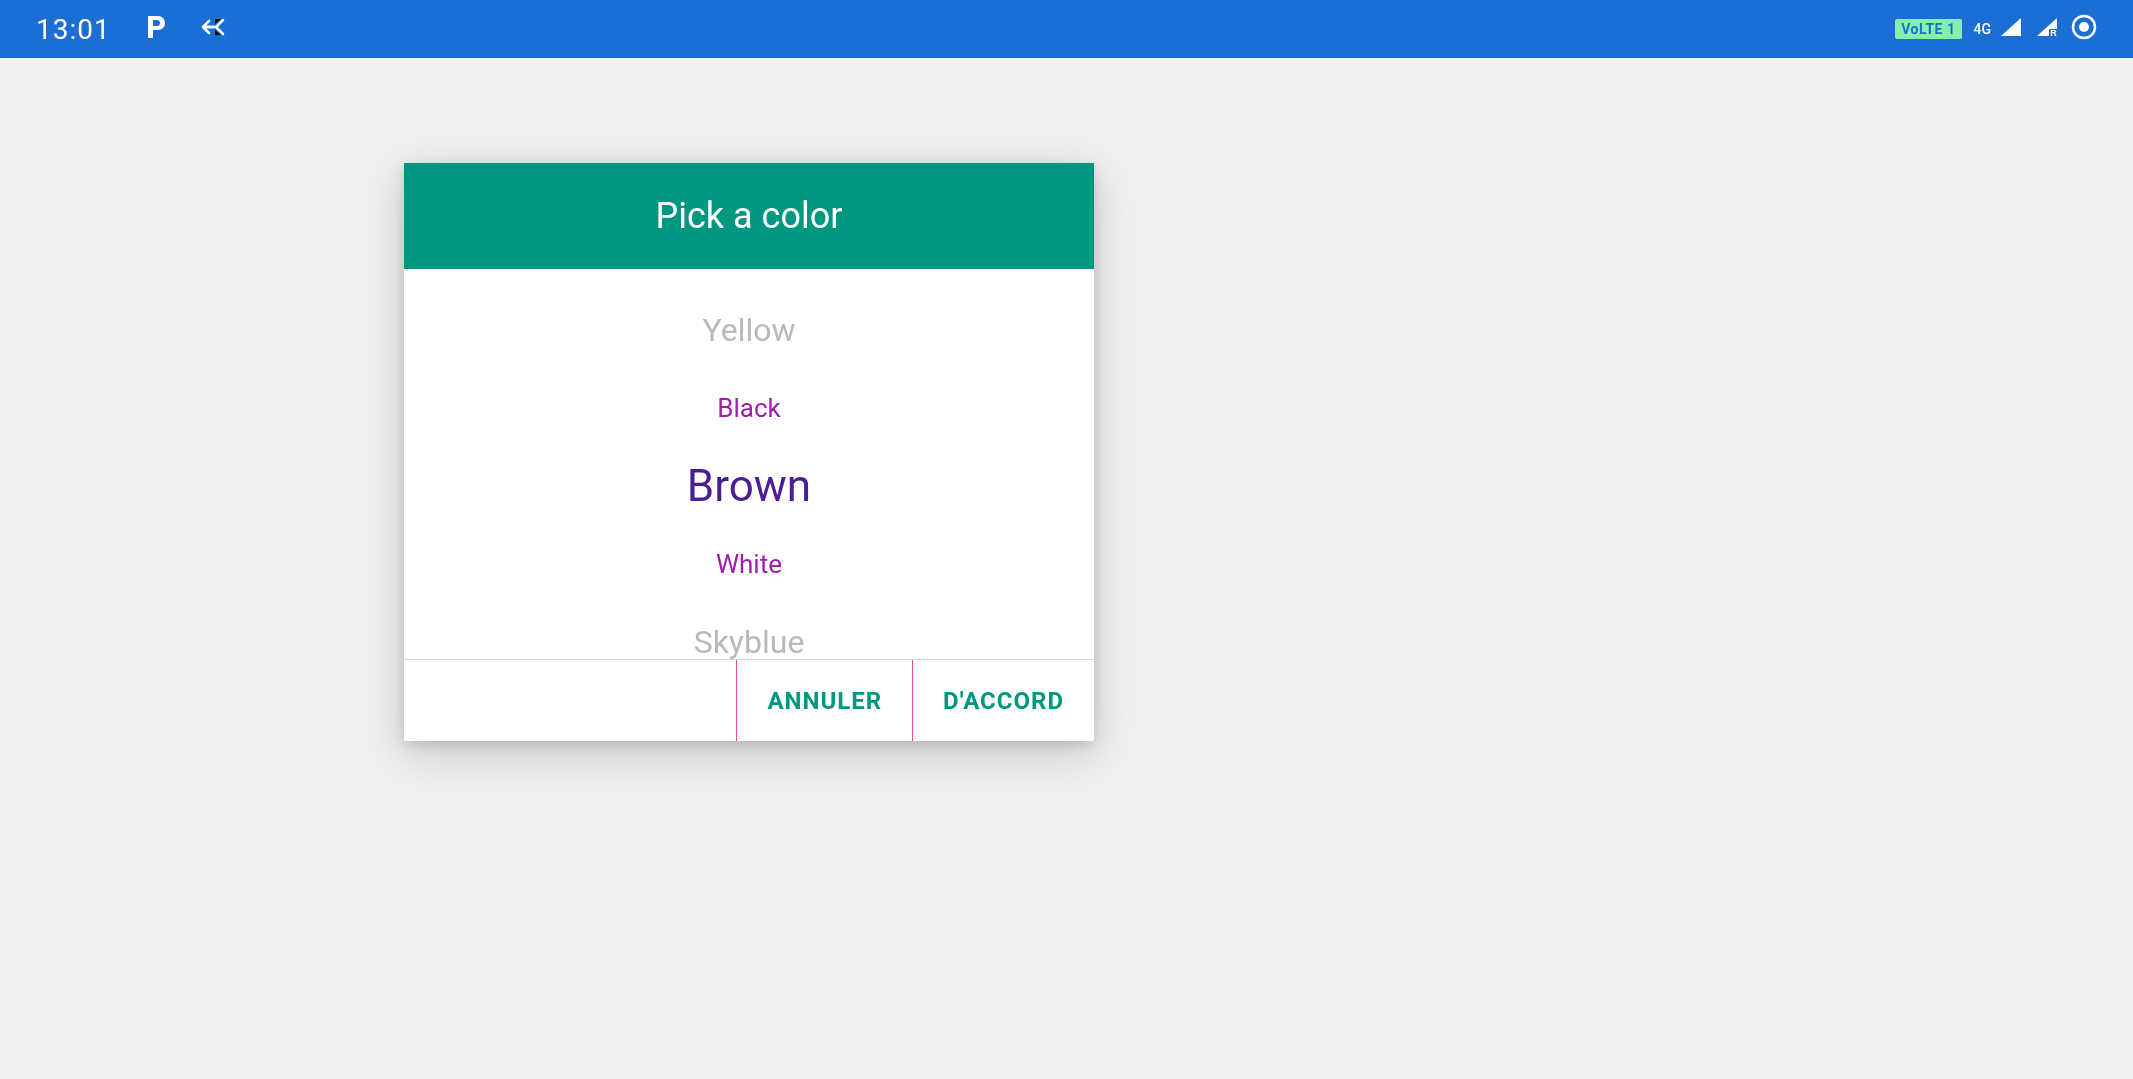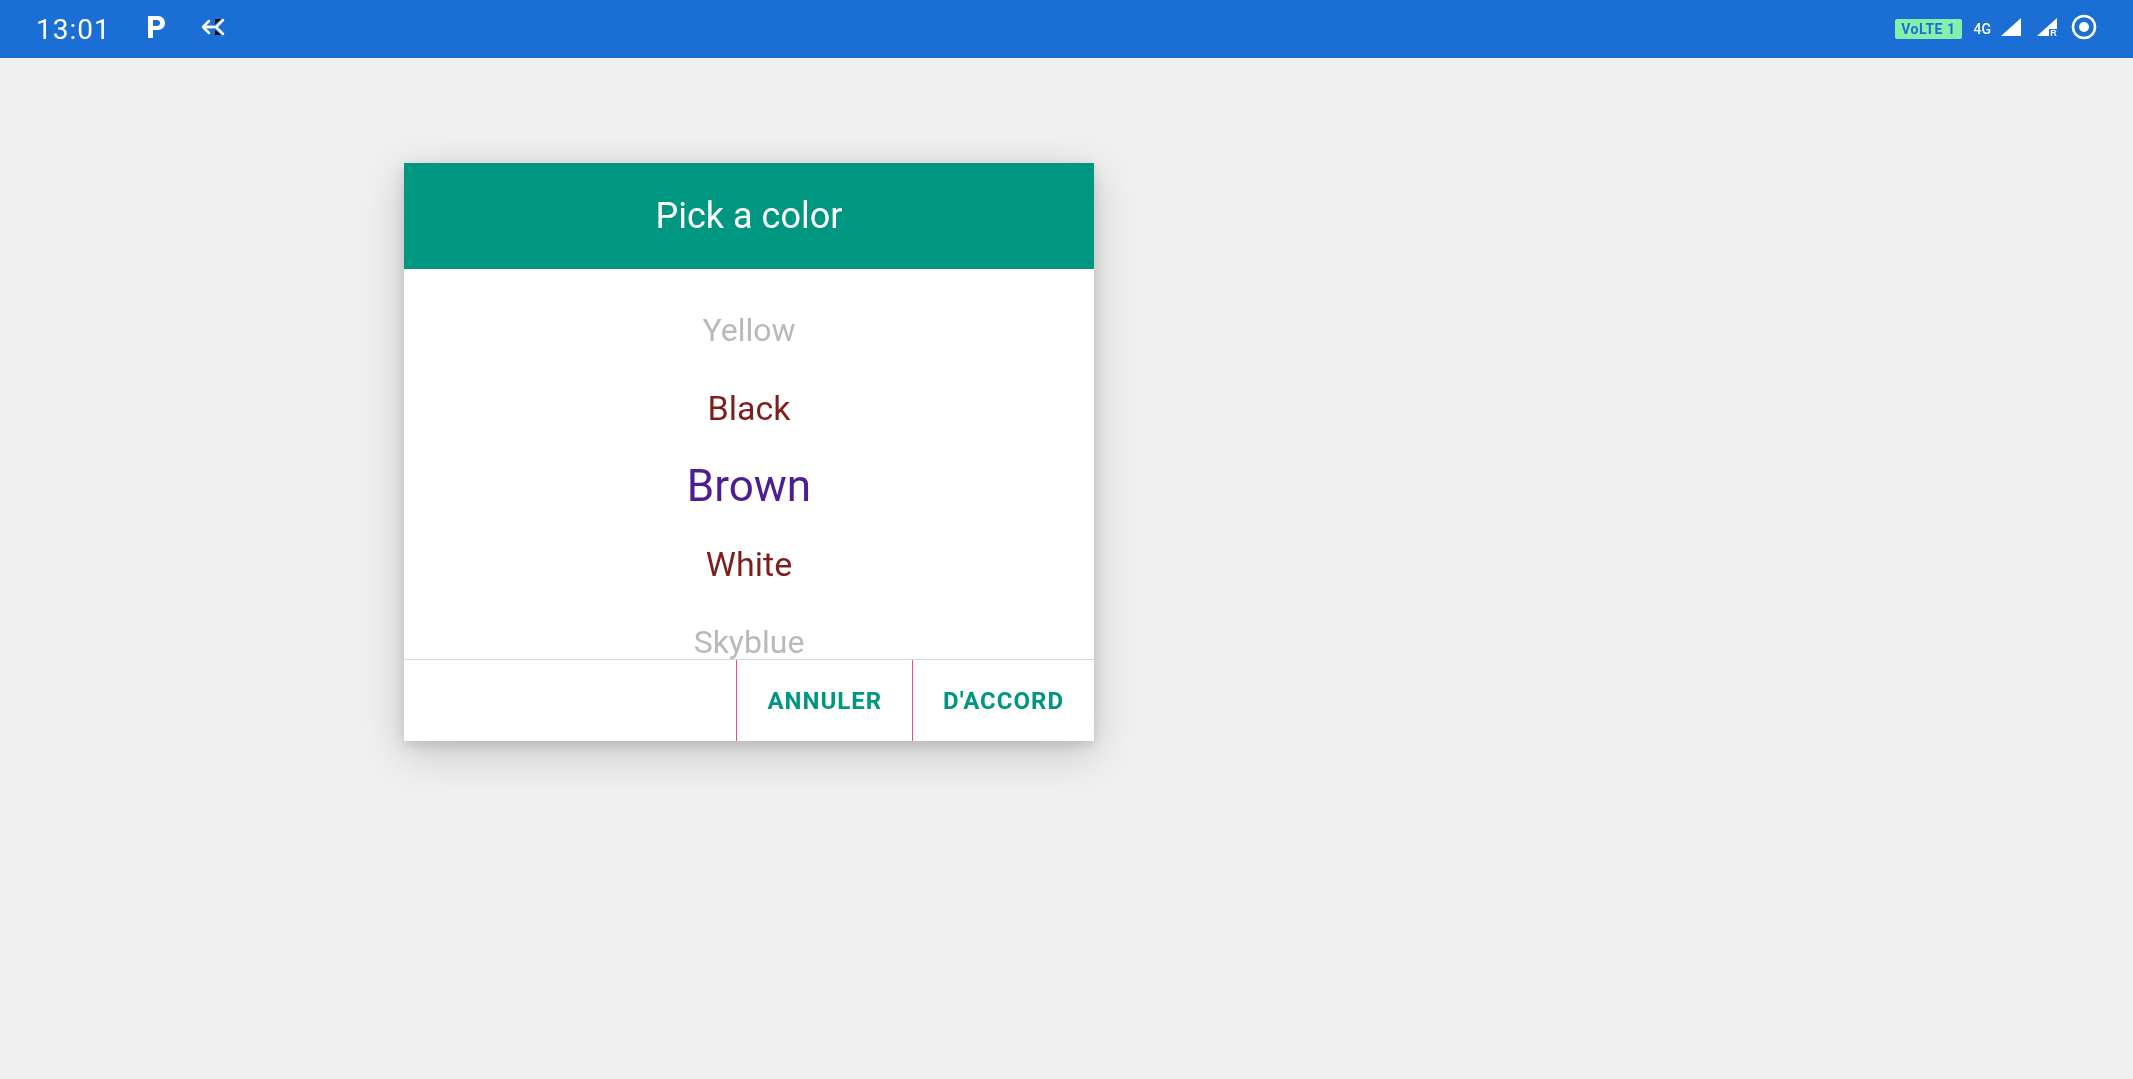--- a/index.html
+++ b/index.html
@@ -89,22 +89,22 @@
       align-items: flex-start;
       margin-top: 22px;
     }
     .picker-item {
       width: 100%;
       text-align: center;
       height: 78px;
       display: flex;
       align-items: center;
       justify-content: center;
-      font-size: 34px;
-      color: #7f1d1d;
+      font-size: 26px;
+      color: #a21caf;
     }
     .picker-item.far {
       color: #b9b9b9;
       font-size: 32px;
     }
     .picker-item.selected {
       color: #4c1d95;
       font-size: 44px;
       font-weight: 400;
     }

